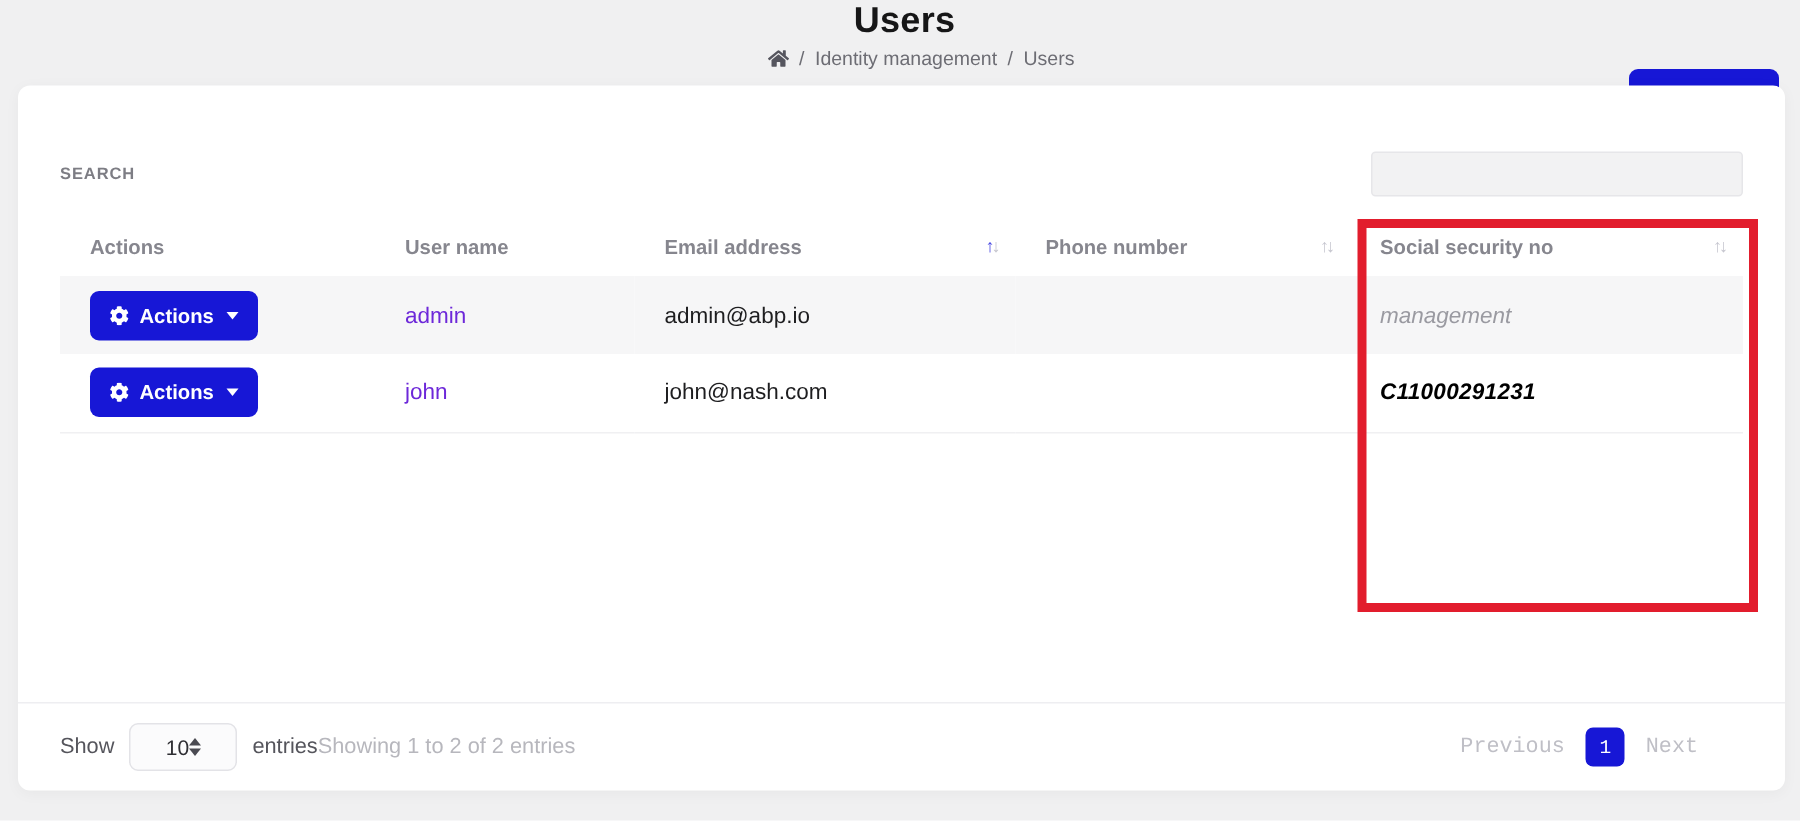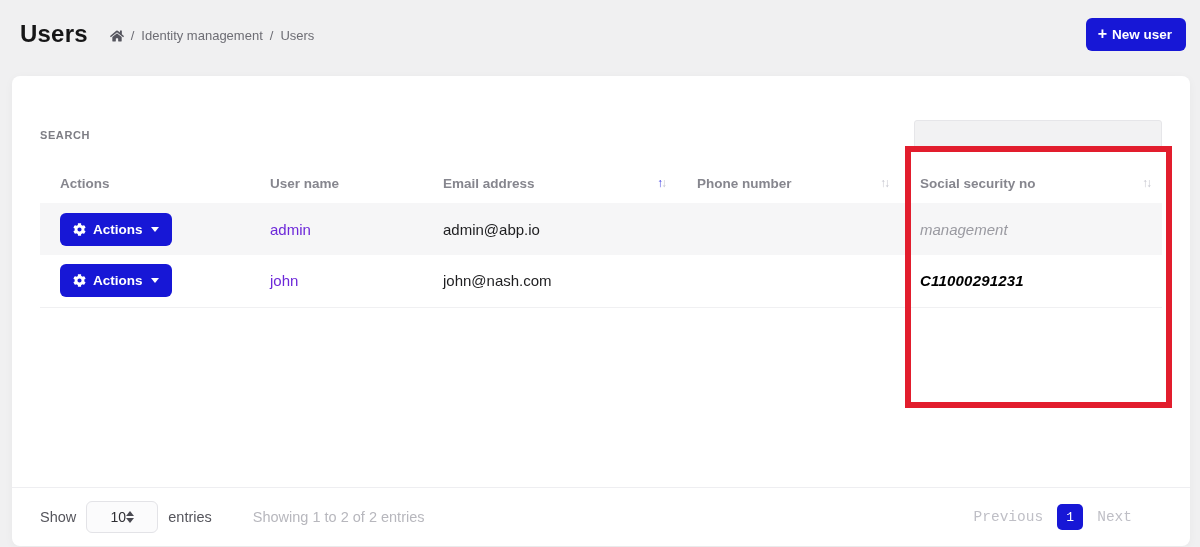--- a/index.html
+++ b/index.html
@@ -7,24 +7,25 @@
   body {
     background: #f0f0f1;
     font-family: "Liberation Sans", sans-serif;
     position: relative;
     overflow: hidden;
     color: #1e1e20;
   }
 
   
   .topbar {
-    height: 76px;
+    height: 57px;
     display: flex;
     align-items: center;
     padding: 0 14px 8px 20px;
+    flex-direction: column;
   }
   .page-title {
     font-size: 24px;
     font-weight: bold;
     color: #161617;
     letter-spacing: 0.2px;
   }
   .breadcrumb {
     display: flex;
     align-items: center;
@@ -187,21 +188,21 @@
   .updown .tri-up {
     width: 0; height: 0;
     border-left: 4px solid transparent; border-right: 4px solid transparent;
     border-bottom: 5px solid #4a4a52;
   }
   .updown .tri-down {
     width: 0; height: 0;
     border-left: 4px solid transparent; border-right: 4px solid transparent;
     border-top: 5px solid #4a4a52;
   }
-  .footer-summary { font-size: 14.5px; color: #b7b7bd; margin-left: 41px; }
+  .footer-summary { font-size: 14.5px; color: #b7b7bd; }
   .pagination {
     margin-left: auto;
     margin-right: 30px;
     display: flex;
     align-items: center;
     gap: 14px;
     font-family: Liberation Mono, monospace;
   }
   .page-link { font-size: 14.5px; color: #bfbfc6; cursor: default; }
   .page-current {

